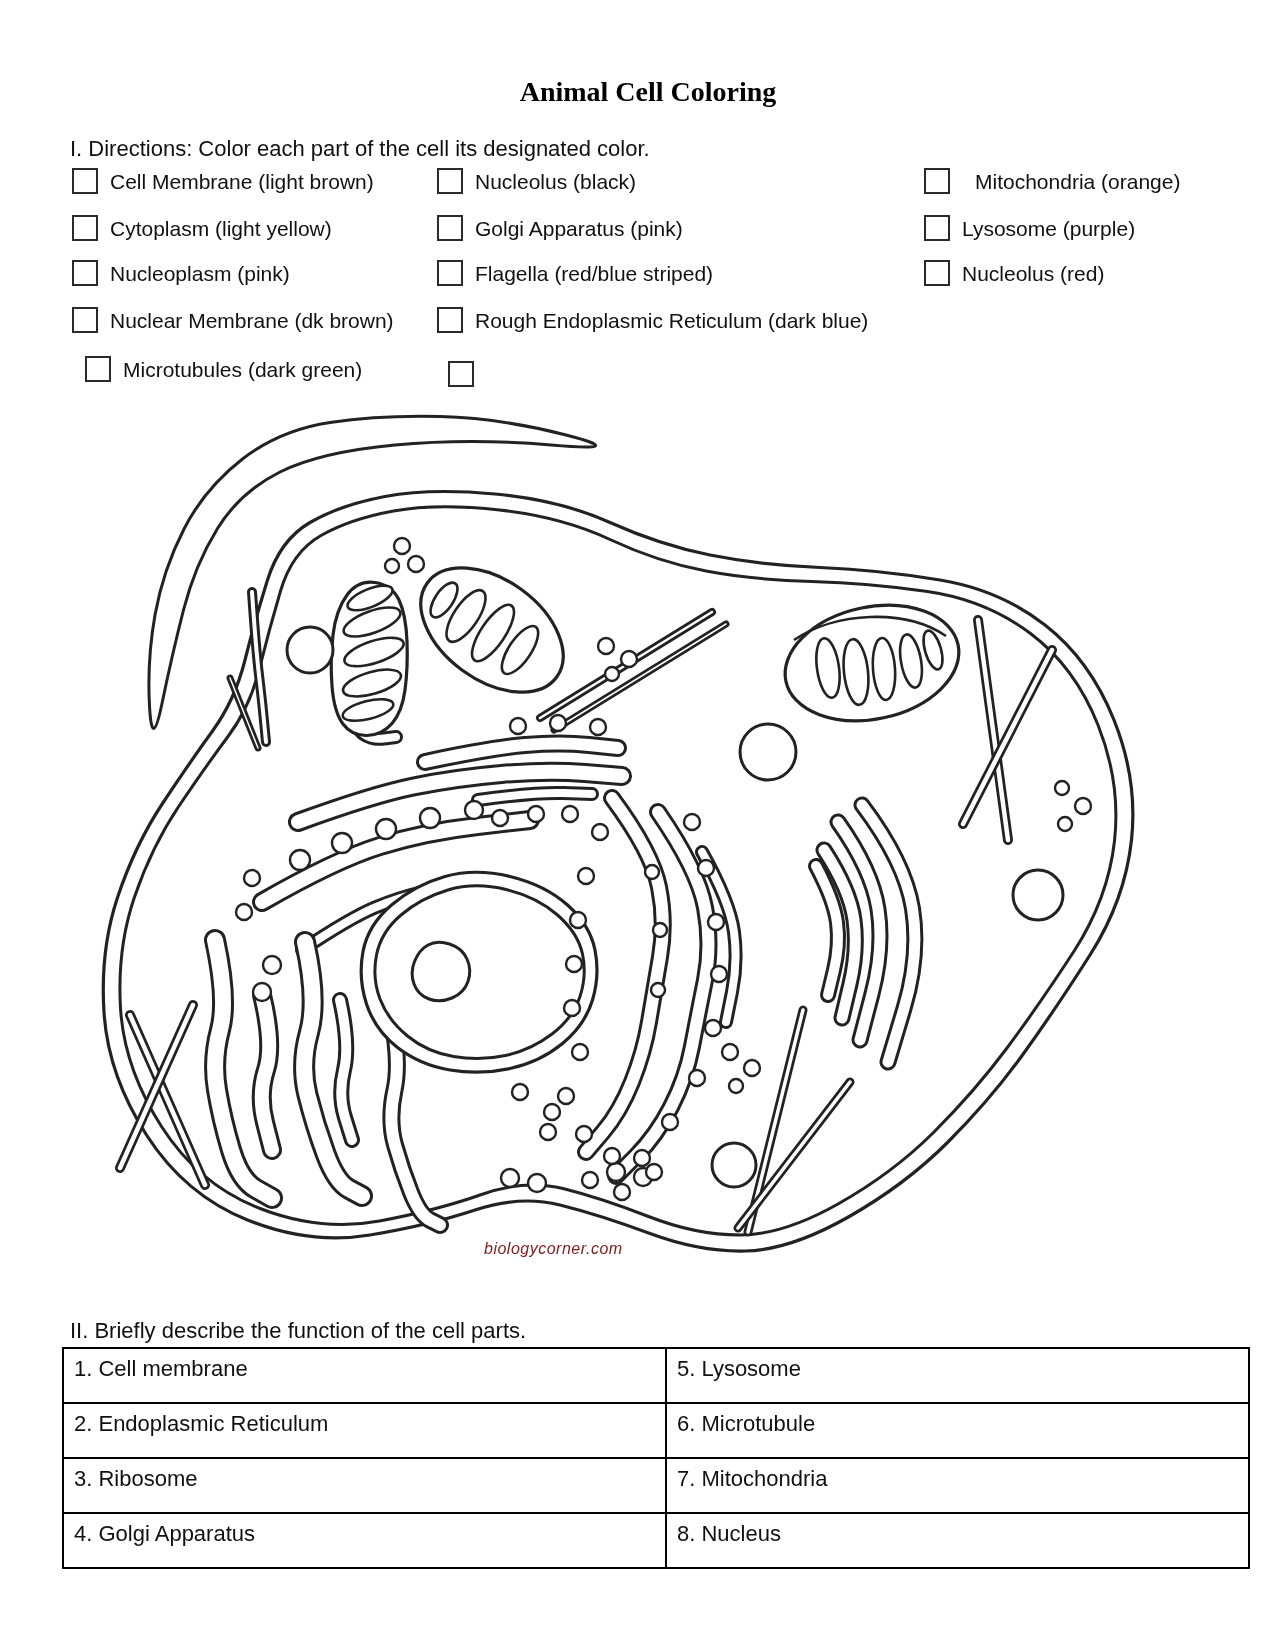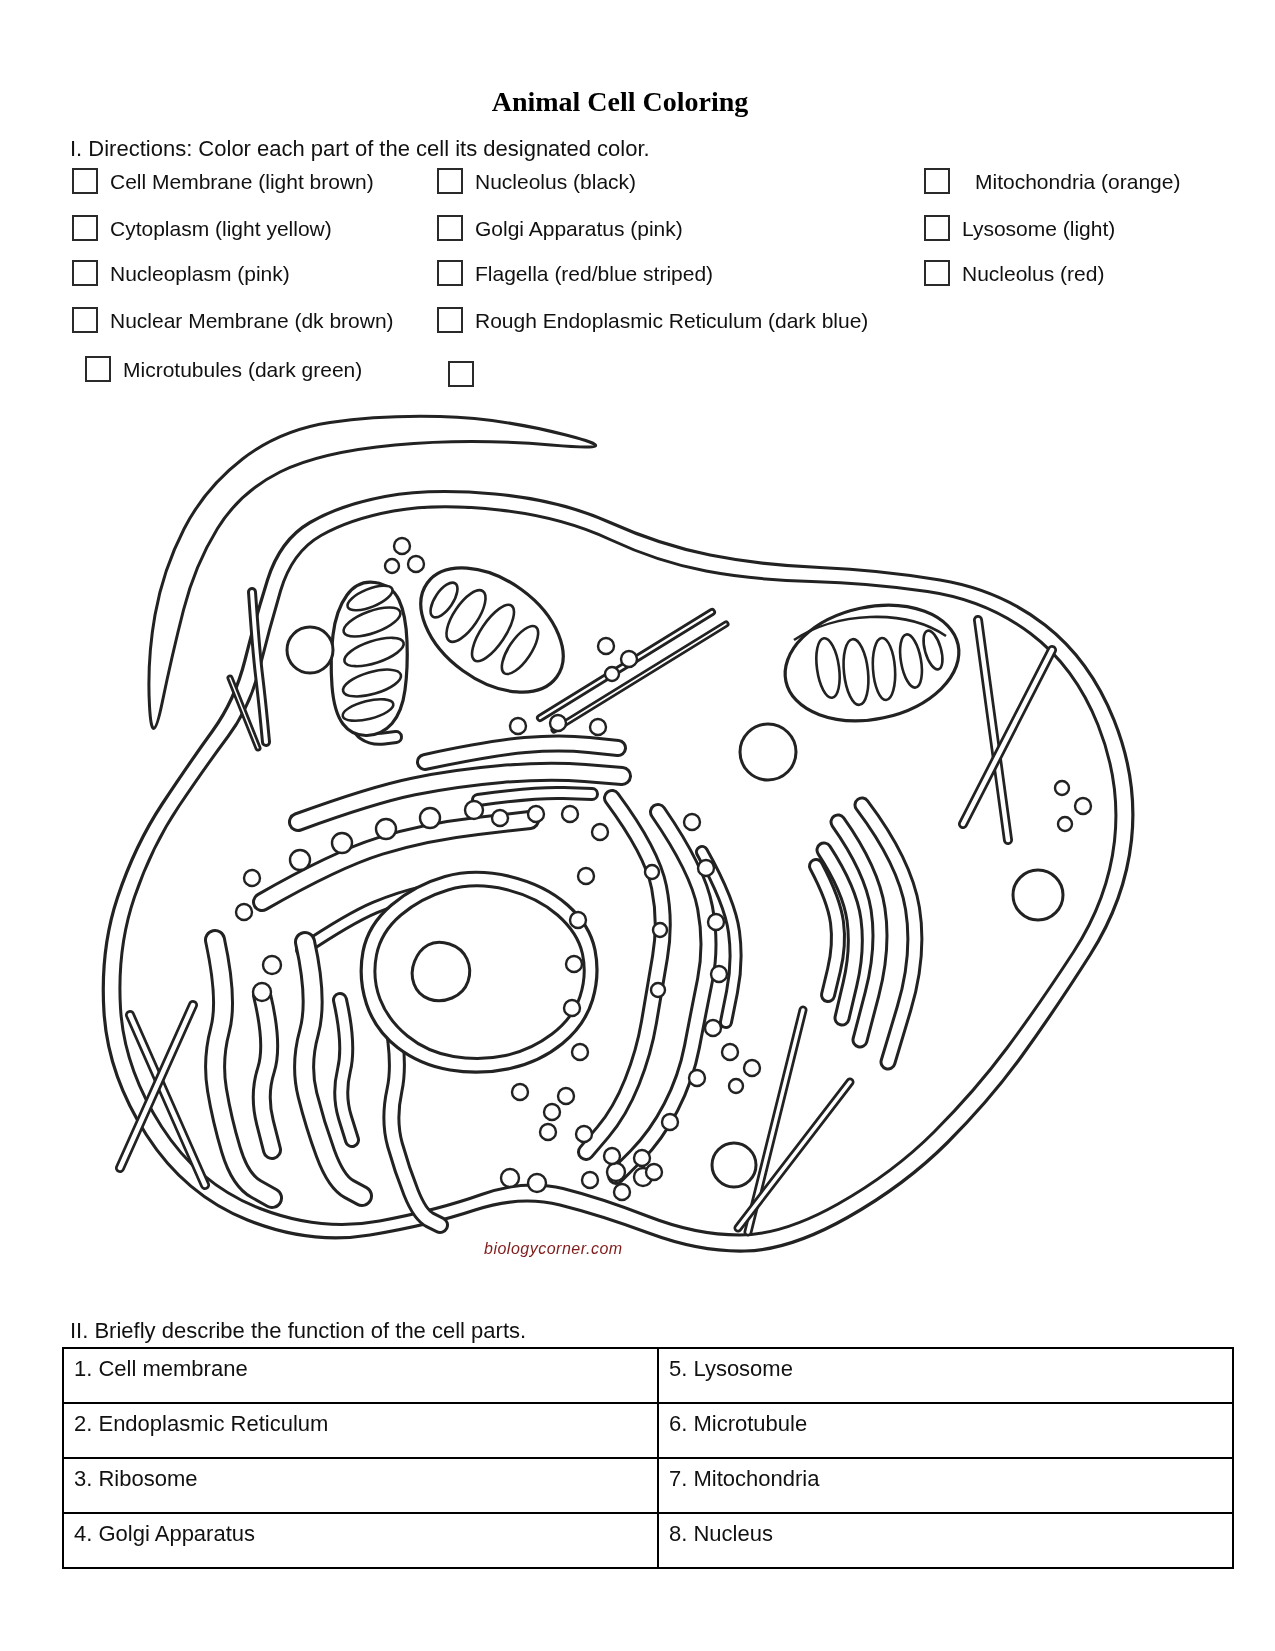--- a/index.html
+++ b/index.html
@@ -2,22 +2,22 @@
 <html><head>
 <meta charset="utf-8">
 <style>
   html,body{margin:0;padding:0;background:#888;}
   .page{
     position:relative;width:1275px;height:1651px;background:#ffffff;
     font-family:"Liberation Sans",sans-serif;color:#111;overflow:hidden;
     margin:0 auto;
   }
   .doc-title{
-    position:absolute;left:0;top:86px;width:1240px;text-align:center;
-    font-family:"Liberation Serif",serif;font-weight:bold;font-size:28px;color:#000;
+    position:absolute;left:0;top:76px;width:1240px;text-align:center;
+    font-family:"Liberation Serif",serif;font-weight:bold;font-size:28px;color:#000;padding-left:28px;
   }
   .directions{
     position:absolute;left:70px;top:136px;font-size:22px;color:#111;white-space:nowrap;
   }
   .cb{
     position:absolute;width:26px;height:26px;border:2px solid #2a2a2a;background:#fff;box-sizing:border-box;
   }
   .cl-label{
     position:absolute;font-size:21px;color:#111;white-space:nowrap;line-height:27px;
   }
@@ -27,21 +27,21 @@
     letter-spacing:0.5px;
   }
   .sec2-heading{
     position:absolute;left:70px;top:1318px;font-size:22px;color:#111;white-space:nowrap;
   }
   table.fn{
     position:absolute;left:62px;top:1347px;width:1146px;border-collapse:collapse;table-layout:fixed;
   }
   table.fn td{
     border:2px solid #000;font-size:22px;color:#111;vertical-align:top;
-    padding:7px 0 20px 10px;height:18px;
+    padding:7px 8px 20px 10px;height:18px;
   }
   td.c-left{width:583px;}
   td.c-right{width:563px;}
 </style>
 </head>
 <body>
 
 <div class="page">
 
   <div class="doc-title">Animal Cell Coloring</div>
@@ -64,21 +64,21 @@
   <div class="cl-label" style="left:475px;top:215px">Golgi Apparatus (pink)</div>
   <div class="cb" style="left:437px;top:260px"></div>
   <div class="cl-label" style="left:475px;top:260px">Flagella (red/blue striped)</div>
   <div class="cb" style="left:437px;top:307px"></div>
   <div class="cl-label" style="left:475px;top:307px">Rough Endoplasmic Reticulum (dark blue)</div>
   <div class="cb" style="left:448px;top:361px"></div>
 
   <div class="cb" style="left:924px;top:168px"></div>
   <div class="cl-label" style="left:975px;top:168px">Mitochondria (orange)</div>
   <div class="cb" style="left:924px;top:215px"></div>
-  <div class="cl-label" style="left:962px;top:215px">Lysosome (light)</div>
+  <div class="cl-label" style="left:962px;top:215px">Lysosome (purple)</div>
   <div class="cb" style="left:924px;top:260px"></div>
   <div class="cl-label" style="left:962px;top:260px">Nucleolus (red)</div>
 
   <svg class="diagram-svg" id="cellsvg" width="1275" height="1651" viewBox="0 0 1275 1651">
       <g>
         <path d="M267.5,580 Q280,540 310,522.5 Q340,505 385,496.5 Q430,488 495,494 Q560,500 610,522.5 Q660,545 710,555 Q760,565 820,567.5 Q880,570 940,580 Q1000,590 1045,625 Q1090,660 1114,720 Q1138,780 1131.5,840 Q1125,900 1090,955 Q1055,1010 1022.5,1055 Q990,1100 947.5,1142.5 Q905,1185 847.5,1217.5 Q790,1250 745,1251 Q700,1252 650,1233.5 Q600,1215 560,1205 Q520,1195 475,1210 Q430,1225 370,1235 Q310,1245 247.5,1220 Q185,1195 146.5,1135 Q108,1075 104,1012.5 Q100,950 117.5,897.5 Q135,845 162.5,803.5 Q190,762 212.5,731 Q235,700 245,660 Q255,620 267.5,580 Z" fill="none" stroke="#222222" stroke-width="3.2" stroke-linejoin="round"></path>
         <path d="M280.5,591 Q292,552 321,535.5 Q350,519 393.5,511 Q437,503 499.5,510 Q562,517 610,539.5 Q658,562 706,571 Q754,580 811.5,581.5 Q869,583 927.5,591.5 Q986,600 1030.5,633.5 Q1075,667 1098,725 Q1121,783 1114.5,841 Q1108,899 1073.5,952 Q1039,1005 1007,1048 Q975,1091 934,1132 Q893,1173 838,1204 Q783,1235 739.5,1235 Q696,1235 648.5,1216.5 Q601,1198 563,1188.5 Q525,1179 481.5,1194.5 Q438,1210 379.5,1221 Q321,1232 260,1208.5 Q199,1185 161.5,1126.5 Q124,1068 120.5,1008 Q117,948 134.5,897 Q152,846 179,806 Q206,766 228,736.5 Q250,707 259.5,668.5 Q269,630 280.5,591 Z" fill="none" stroke="#222222" stroke-width="3" stroke-linejoin="round"></path>
       </g>
       <g>
         <path d="M551,445 Q632,452 566,435 Q500,418 440,416.5 Q380,415 330,422.5 Q280,430 242.5,459 Q205,488 184,529 Q163,570 155,615 Q147,660 149.5,706 Q152,752 162,703.5 Q172,655 183.5,610 Q195,565 217.5,528.5 Q240,492 280,472 Q320,452 395,445 Q470,438 551,445 Z" fill="#ffffff" stroke="#222222" stroke-width="3" stroke-linejoin="round"></path>

